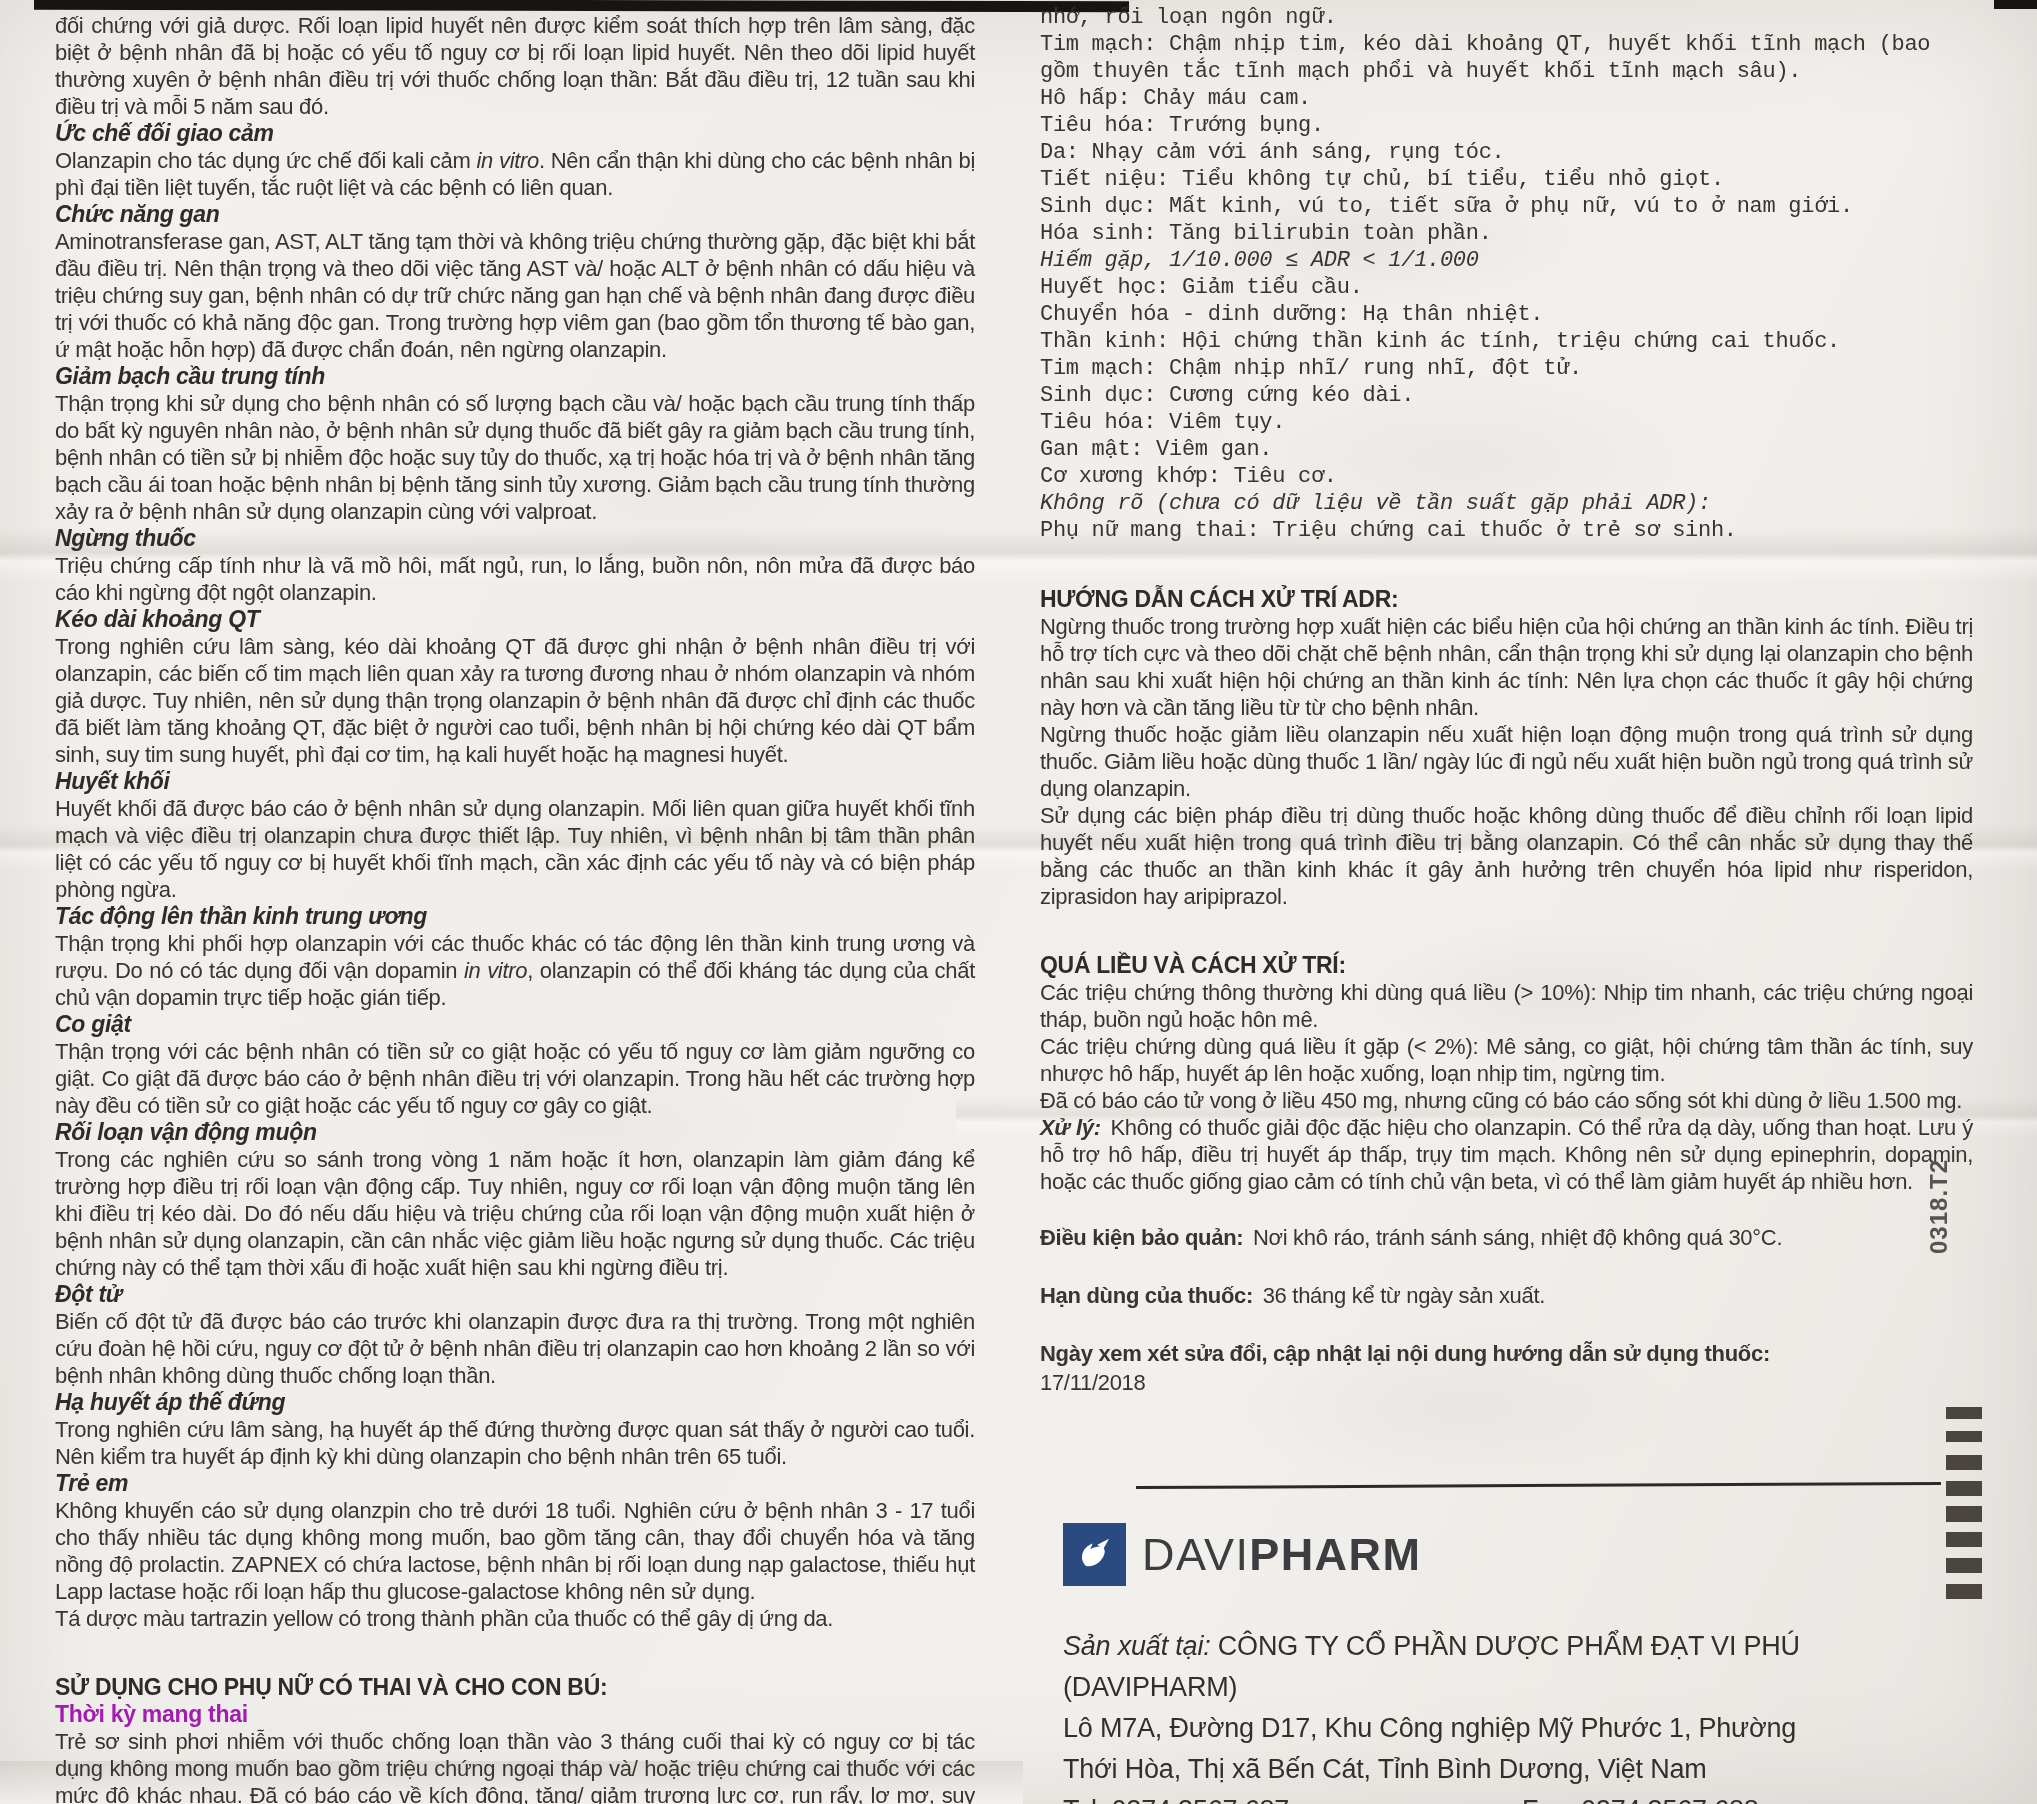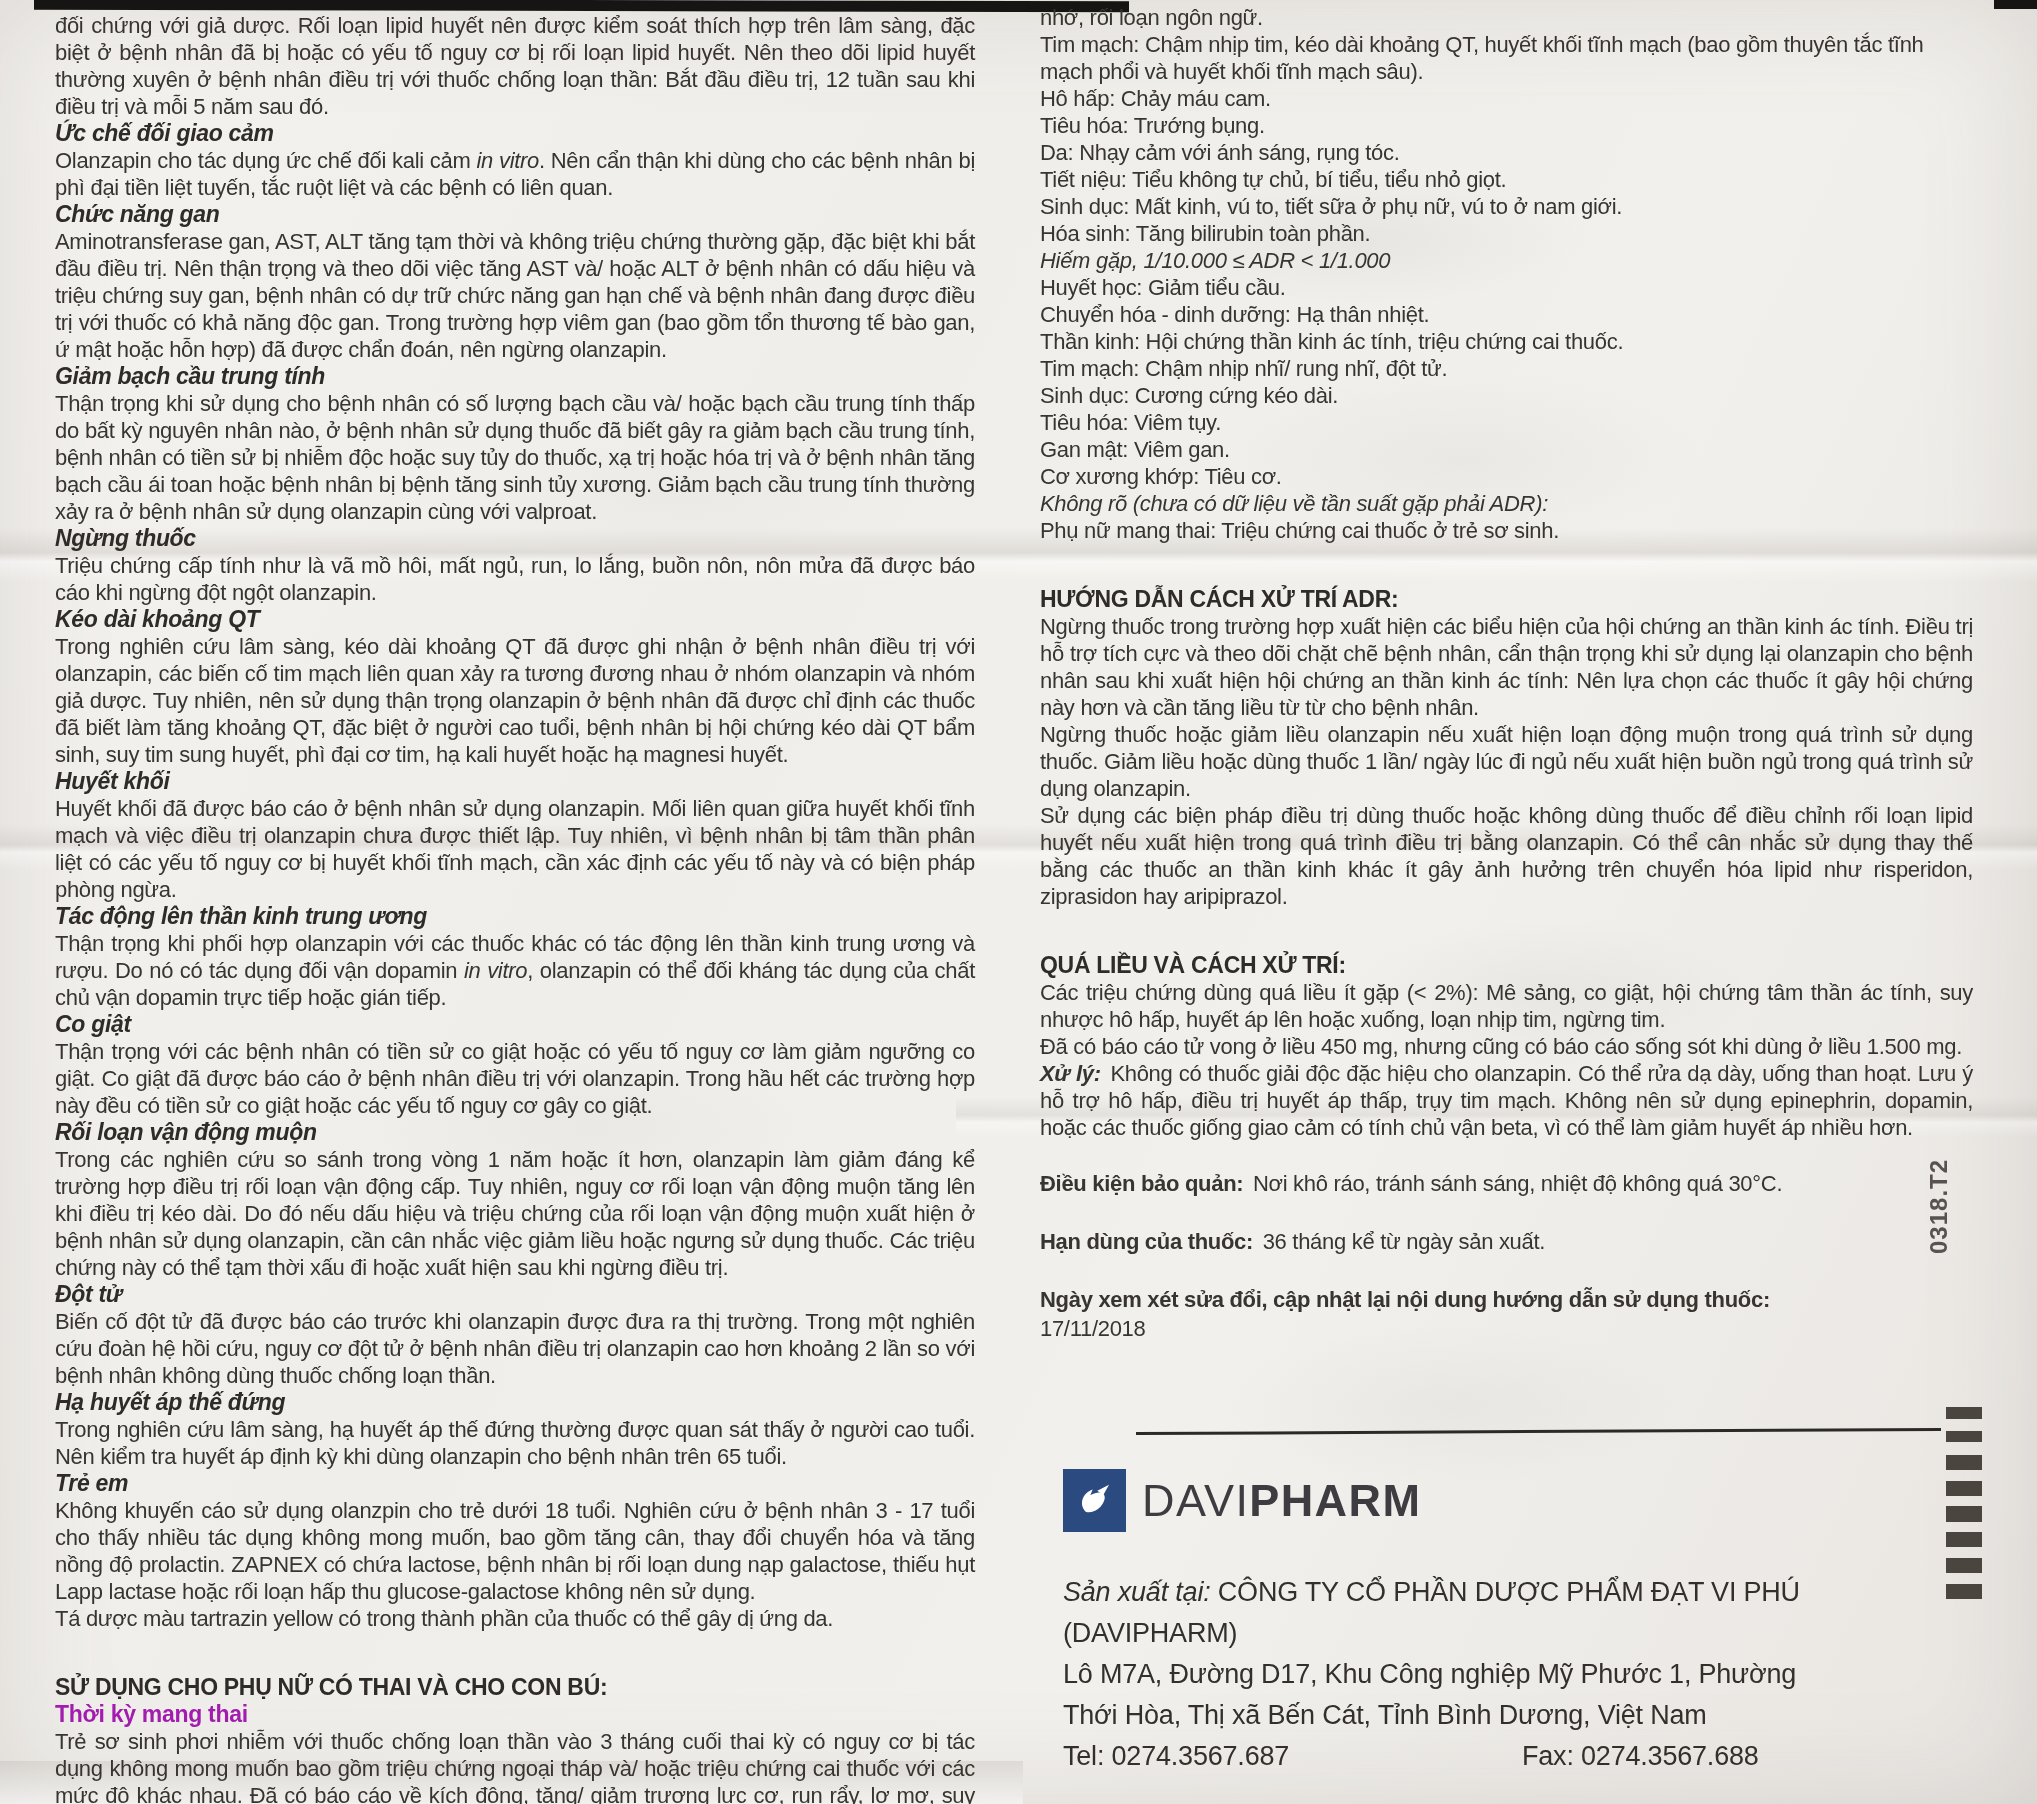--- a/index.html
+++ b/index.html
@@ -34,21 +34,21 @@
   .top-strip-right{position:absolute;right:0;top:0;width:44px;height:8.6px;background:#161514;}
 
   
   .col{position:absolute;font-size:22px;line-height:27px;letter-spacing:-0.3px;}
   .col-left{left:55px;top:11.5px;width:920px;}
   .col-right{left:1040px;top:3.8px;width:933px;}
   p.just{margin:0;text-align:justify;}
   .sh{font-weight:bold;font-style:italic;font-size:23px;color:#2f2b27;}
   .caps-head{font-weight:bold;font-size:23px;color:#2f2b27;}
   .sub-bold{font-weight:bold;font-size:23px;color:#a21caf;}
-  .line{margin:0;text-align:left;}
+  .line{margin:0;text-align:left;font-family:Liberation Mono, monospace;}
   .it{font-style:italic;}
   .gap28{margin-top:42px;}
   .gap44{margin-top:42px;}
   .gap30{margin-top:29px;}
   .gap32{margin-top:31px;}
   .lbl{font-weight:bold;margin-right:9.6px;}
   .date-line{margin-top:1.9px;}
 
   .divider{margin-top:88px;margin-left:96px;width:805px;height:2.9px;background:#2b2a28;transform:rotate(-0.3deg);}
   .logo-row{display:flex;align-items:center;gap:16px;margin-top:36px;margin-left:23px;}
@@ -177,20 +177,21 @@
 
   <div>
     <div class="caps-head gap28">HƯỚNG DẪN CÁCH XỬ TRÍ ADR:</div>
     <p class="just">Ngừng thuốc trong trường hợp xuất hiện các biểu hiện của hội chứng an thần kinh ác tính. Điều trị hỗ trợ tích cực và theo dõi chặt chẽ bệnh nhân, cẩn thận trọng khi sử dụng lại olanzapin cho bệnh nhân sau khi xuất hiện hội chứng an thần kinh ác tính: Nên lựa chọn các thuốc ít gây hội chứng này hơn và cần tăng liều từ từ cho bệnh nhân.</p>
     <p class="just">Ngừng thuốc hoặc giảm liều olanzapin nếu xuất hiện loạn động muộn trong quá trình sử dụng thuốc. Giảm liều hoặc dùng thuốc 1 lần/ ngày lúc đi ngủ nếu xuất hiện buồn ngủ trong quá trình sử dụng olanzapin.</p>
     <p class="just">Sử dụng các biện pháp điều trị dùng thuốc hoặc không dùng thuốc để điều chỉnh rối loạn lipid huyết nếu xuất hiện trong quá trình điều trị bằng olanzapin. Có thể cân nhắc sử dụng thay thế bằng các thuốc an thần kinh khác ít gây ảnh hưởng trên chuyển hóa lipid như risperidon, ziprasidon hay aripiprazol.</p>
   </div>
 
   <div>
     <div class="caps-head gap44">QUÁ LIỀU VÀ CÁCH XỬ TRÍ:</div>
+    <p class="just">Các triệu chứng thông thường khi dùng quá liều (&gt; 10%): Nhịp tim nhanh, các triệu chứng ngoại tháp, buồn ngủ hoặc hôn mê.</p>
     <p class="just">Các triệu chứng dùng quá liều ít gặp (&lt; 2%): Mê sảng, co giật, hội chứng tâm thần ác tính, suy nhược hô hấp, huyết áp lên hoặc xuống, loạn nhịp tim, ngừng tim.</p>
     <p class="just">Đã có báo cáo tử vong ở liều 450 mg, nhưng cũng có báo cáo sống sót khi dùng ở liều 1.500 mg.</p>
     <p class="just"><span class="lbl it">Xử lý:</span><span>Không có thuốc giải độc đặc hiệu cho olanzapin. Có thể rửa dạ dày, uống than hoạt. Lưu ý hỗ trợ hô hấp, điều trị huyết áp thấp, trụy tim mạch. Không nên sử dụng epinephrin, dopamin, hoặc các thuốc giống giao cảm có tính chủ vận beta, vì có thể làm giảm huyết áp nhiều hơn.</span></p>
   </div>
 
   <div class="gap30">
     <span class="lbl">Điều kiện bảo quản:</span><span>Nơi khô ráo, tránh sánh sáng, nhiệt độ không quá 30°C.</span>
   </div>
 
   <div class="gap32">

